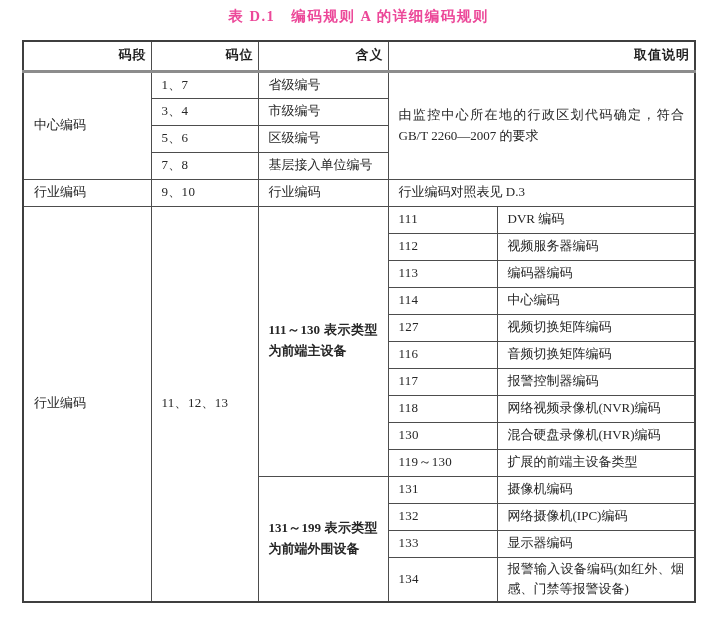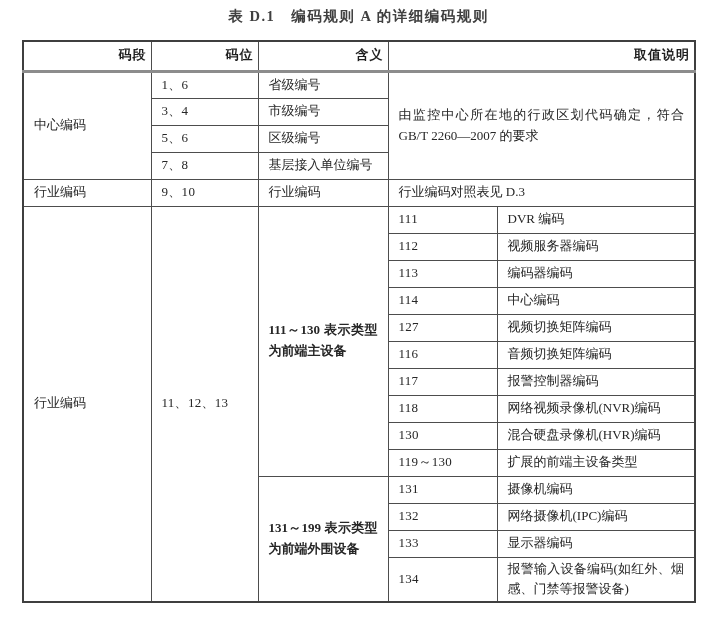--- a/index.html
+++ b/index.html
@@ -17,21 +17,21 @@
   }
   .doc-title {
     position: absolute;
     top: 7px;
     left: 0;
     width: 717px;
     text-align: center;
     font-size: 14.5px;
     font-weight: bold;
     letter-spacing: 1.5px;
-    color: #404040;
+    color: #ec4899;
   }
   table.rules {
     position: absolute;
     left: 22px;
     top: 40px;
     width: 672px;
     border-collapse: collapse;
     table-layout: fixed;
     font-size: 13px;
     border: 2px solid #3f3f3f;
@@ -91,21 +91,21 @@
     <tr>
       <th>码段</th>
       <th>码位</th>
       <th>含义</th>
       <th colspan="2">取值说明</th>
     </tr>
   </thead>
   <tbody>
     <tr>
       <td rowspan="4">中心编码</td>
-      <td class="pos-cell">1、6</td>
+      <td class="pos-cell">1、7</td>
       <td>省级编号</td>
       <td rowspan="4" colspan="2" class="val-desc">由监控中心所在地的行政区划代码确定，符合 GB/T 2260—2007 的要求</td>
     </tr>
     <tr>
       <td class="pos-cell">3、4</td>
       <td>市级编号</td>
     </tr>
     <tr>
       <td class="pos-cell">5、6</td>
       <td>区级编号</td>

